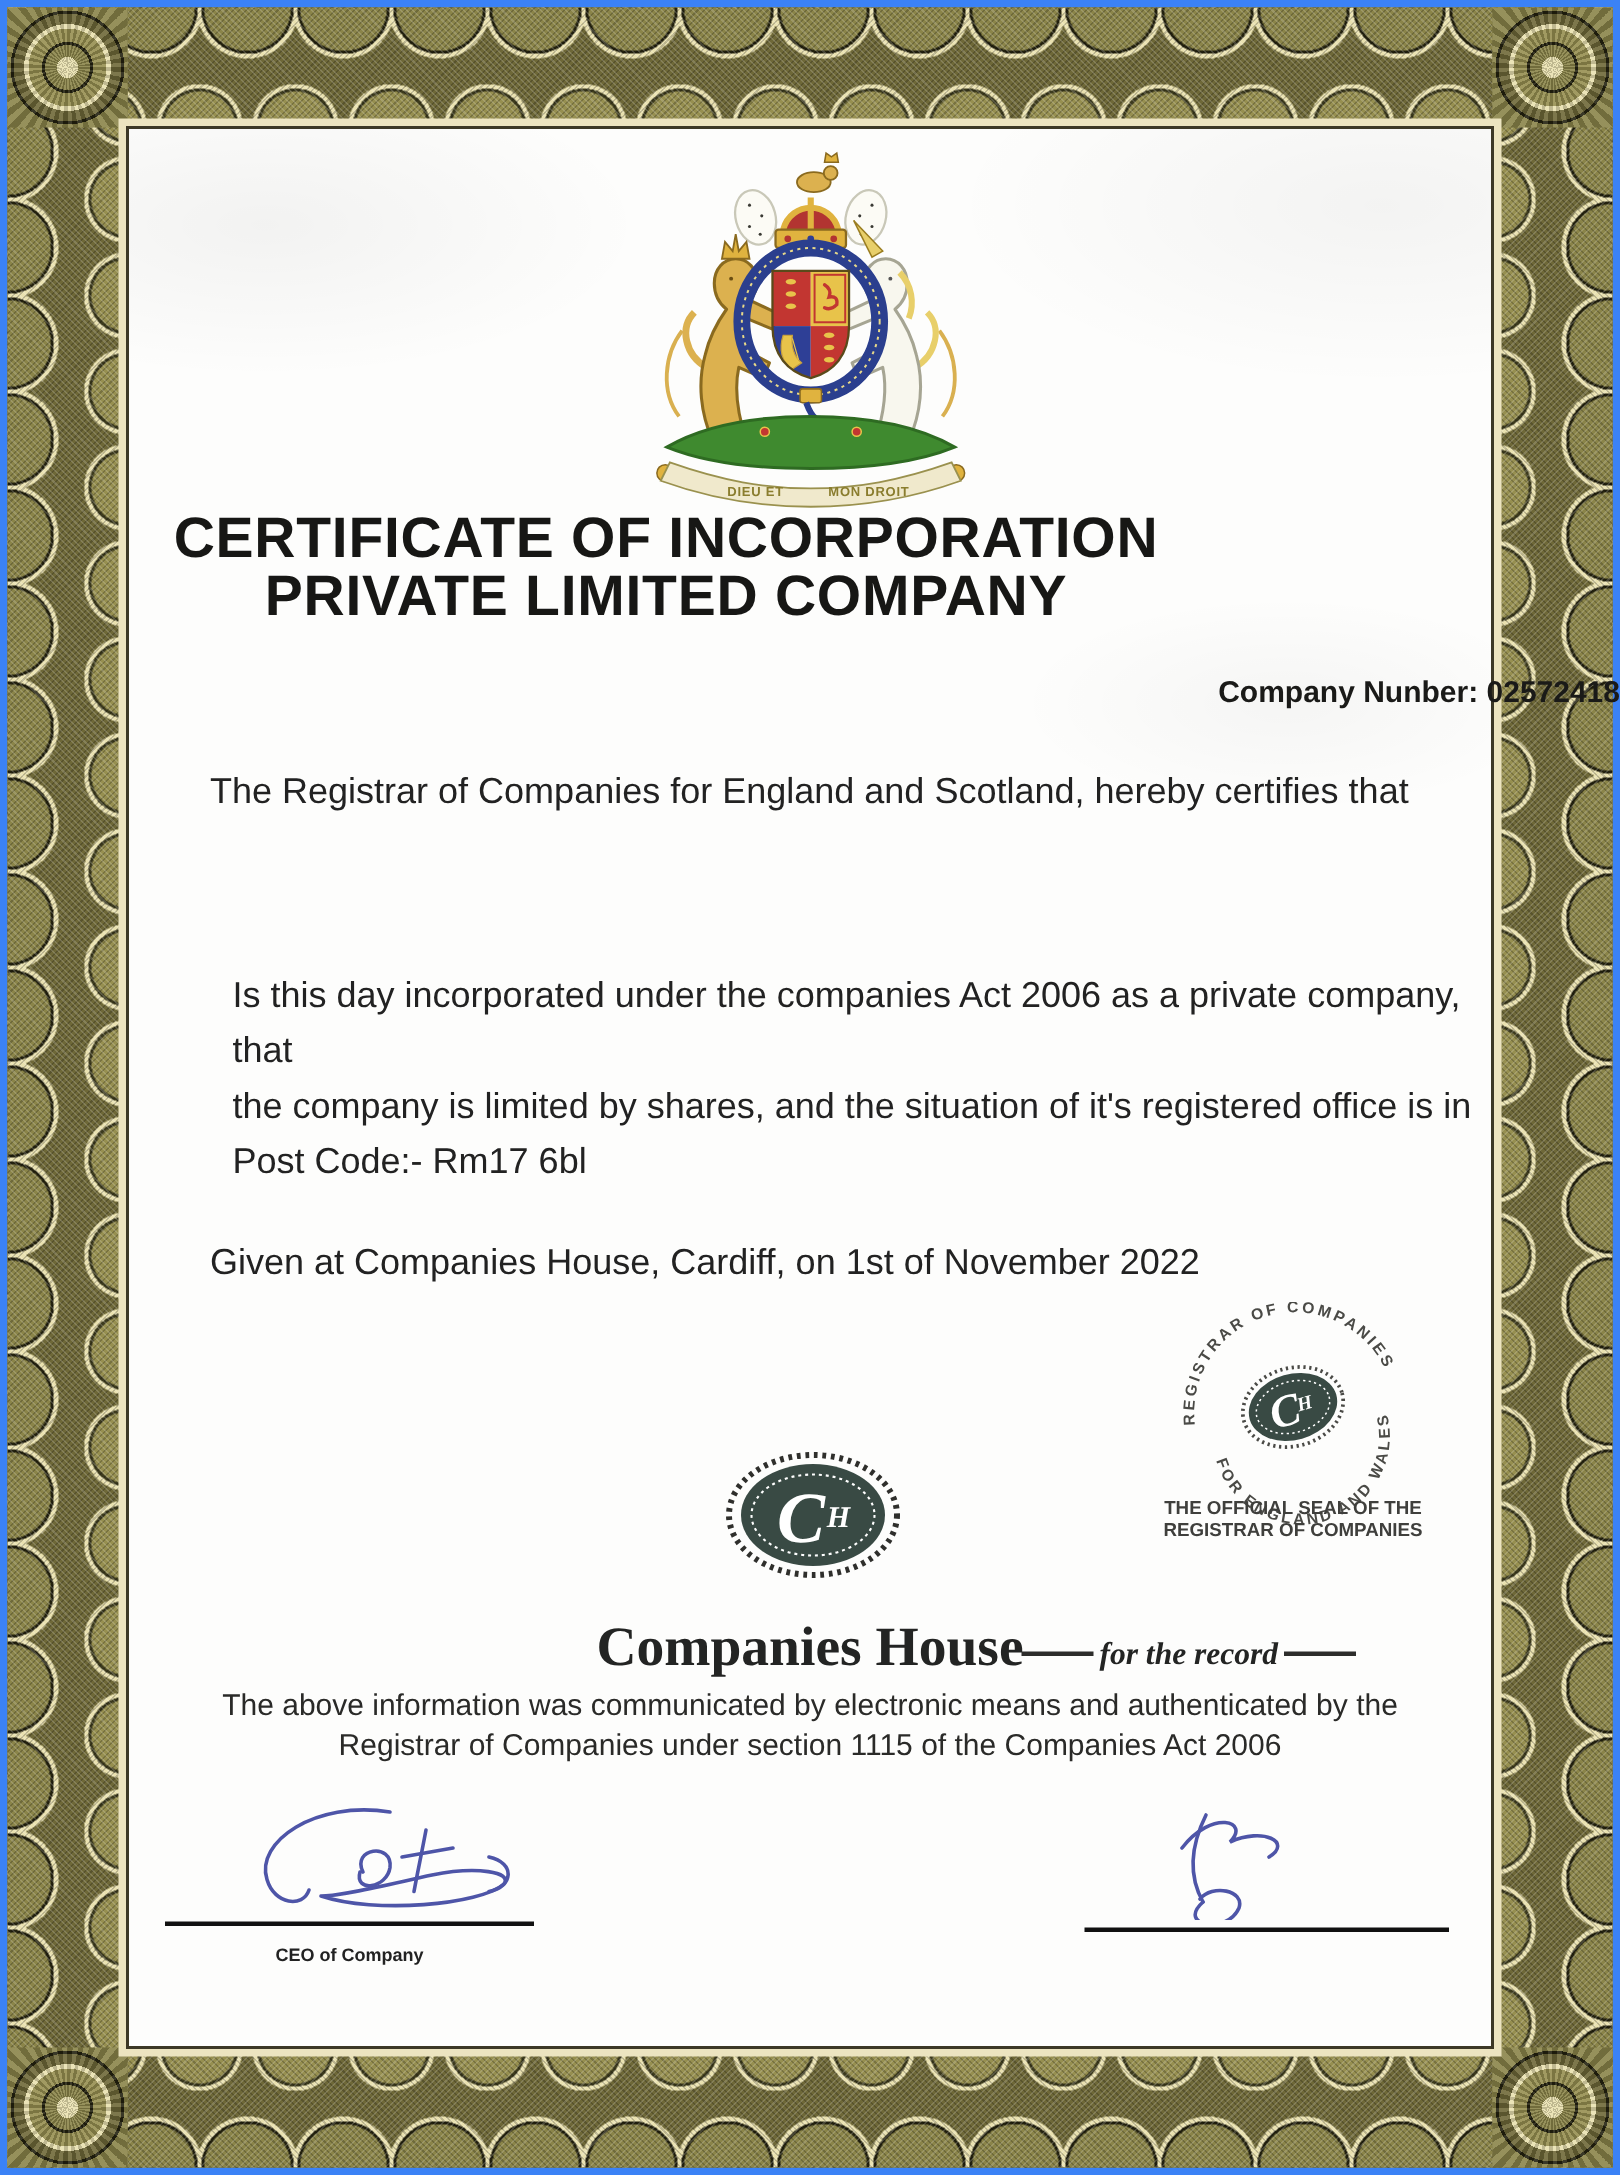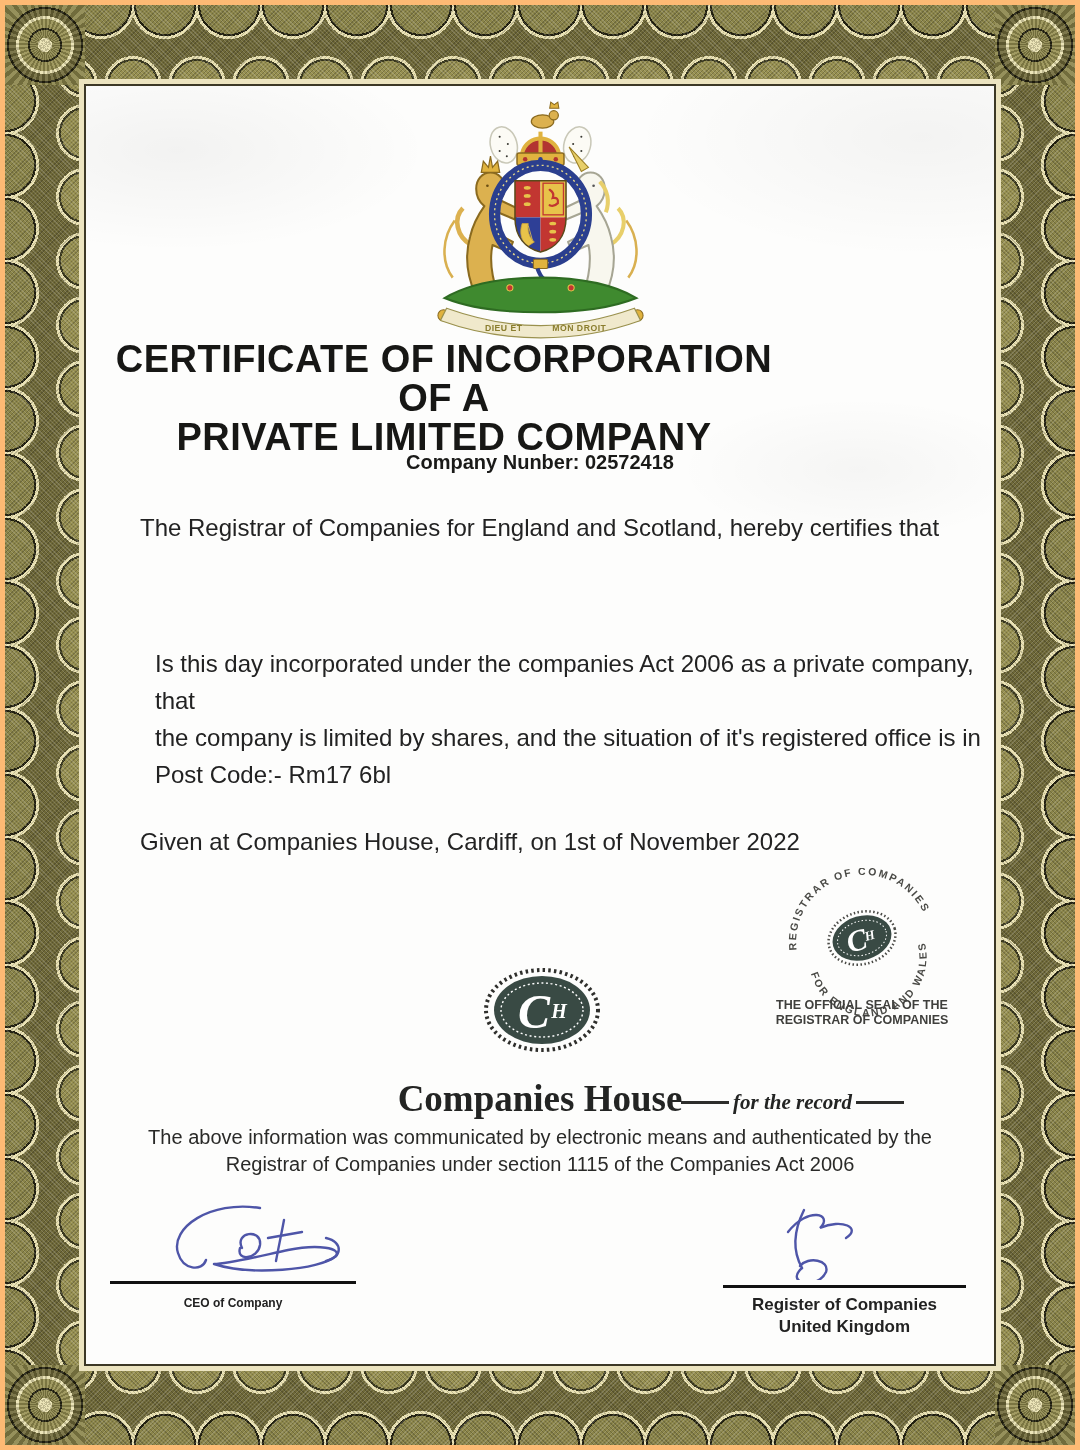--- a/index.html
+++ b/index.html
@@ -1,17 +1,17 @@
 <!DOCTYPE html>
 <html><head>
 <meta charset="utf-8">
 <style>
   html,body{margin:0;padding:0;background:#ffffff;}
   .page{
-    position:relative;width:1080px;height:1450px;background:#fdba74;
+    position:relative;width:1080px;height:1450px;background:#3b82f6;
     overflow:hidden;font-family:"Liberation Sans",sans-serif;color:#1d1d1b;
   }
   
   .frame{position:absolute;inset:5px;background:#6e6838;}
   .edge{position:absolute;}
   .edge-h{
     left:0;right:0;height:80px;background-color:#6e6838;
     background-image:
       repeating-linear-gradient(45deg, rgba(255,255,255,.16) 0 1px, transparent 1px 3px),
       repeating-linear-gradient(-45deg, rgba(0,0,0,.20) 0 1px, transparent 1px 3px),
@@ -51,21 +51,21 @@
   .panel-tint{position:absolute;inset:0;pointer-events:none;
     background:
       radial-gradient(ellipse 420px 170px at 10% 5%, rgba(0,0,0,.045), transparent 60%),
       radial-gradient(ellipse 480px 200px at 92% 4%, rgba(0,0,0,.04), transparent 60%),
       radial-gradient(ellipse 300px 120px at 85% 30%, rgba(0,0,0,.03), transparent 60%);
   }
   
   .abs{position:absolute;}
   .title-block{left:0;width:888px;top:340px;text-align:center;
     font-size:38px;font-weight:bold;line-height:39px;letter-spacing:.5px;color:#171715;}
-  .company-number{left:0;width:1080px;top:451px;text-align:center;
+  .company-number{left:0;width:1080px;top:451px;text-align:right;
     font-size:20px;font-weight:bold;color:#1a1a18;}
   .registrar-line{left:140px;top:514px;font-size:24px;color:#222;}
   .company-name{left:20px;width:970px;top:549px;text-align:center;
     font-family:"DejaVu Serif",serif;font-weight:bold;font-size:58px;
     letter-spacing:1px;color:#0e0e0c;}
   .body-par{left:155px;top:645px;width:830px;font-size:24px;line-height:37px;color:#222;}
   .given-line{left:140px;top:828px;font-size:24px;color:#222;}
   .footer-par{left:90px;width:900px;top:1124px;text-align:center;
     font-size:20px;line-height:27px;color:#2a2a28;}
   
@@ -193,21 +193,20 @@
       <circle cx="15" cy="211" r="5.5" fill="#e0b33f" stroke="#8a6a1f" stroke-width="1"></circle>
       <circle cx="205" cy="211" r="5.5" fill="#e0b33f" stroke="#8a6a1f" stroke-width="1"></circle>
       <path d="M18,204 C52,216 80,221 110,221 C140,221 168,216 202,204 L208,216 C172,229 140,233 110,233 C80,233 48,229 12,216 Z" fill="#f0e9cc" stroke="#9a914e" stroke-width="1.2"></path>
       <text x="74" y="226" text-anchor="middle" font-size="8.5" font-weight="bold" letter-spacing="0.5" fill="#8a7d2e" font-family="Liberation Sans, sans-serif">DIEU ET</text>
       <text x="148" y="226" text-anchor="middle" font-size="8.5" font-weight="bold" letter-spacing="0.5" fill="#8a7d2e" font-family="Liberation Sans, sans-serif">MON DROIT</text>
     </g>
   </svg>
 
   <div class="abs title-block">
     <div>CERTIFICATE OF INCORPORATION</div>
-    <div>OF A</div>
     <div>PRIVATE LIMITED COMPANY</div>
   </div>
   <div class="abs company-number">Company Nunber: 02572418</div>
   <div class="abs registrar-line">The Registrar of Companies for England and Scotland, hereby certifies that</div>
   <div class="abs body-par">
     <div>Is this day incorporated under the companies Act 2006 as a private company, that</div>
     <div>the company is limited by shares, and the situation of it's registered office is in</div>
     <div>Post Code:- Rm17 6bl</div>
   </div>
   <div class="abs given-line">Given at Companies House, Cardiff, on 1st of November 2022</div>
@@ -266,18 +265,14 @@
   <svg class="abs" style="left:760px;top:1200px;" width="120" height="80" viewBox="0 0 120 80">
     <g fill="none" stroke="#4e55a8" stroke-width="2.4" stroke-linecap="round">
       <path d="M44,10 C34,30 32,50 42,68"></path>
       <path d="M28,32 C48,6 74,14 60,28 C82,18 102,28 86,38"></path>
       <path d="M42,68 C24,84 58,90 66,72 C70,60 48,56 40,66"></path>
     </g>
   </svg>
   <div class="sig-line sig-line-left"></div>
   <div class="sig-line sig-line-right"></div>
   <div class="sig-label sig-label-left">CEO of Company</div>
-  <div class="sig-label sig-label-right">
-    <div>Register of Companies</div>
-    <div>United Kingdom</div>
-  </div>
 
 </div>
 
 </body></html>

